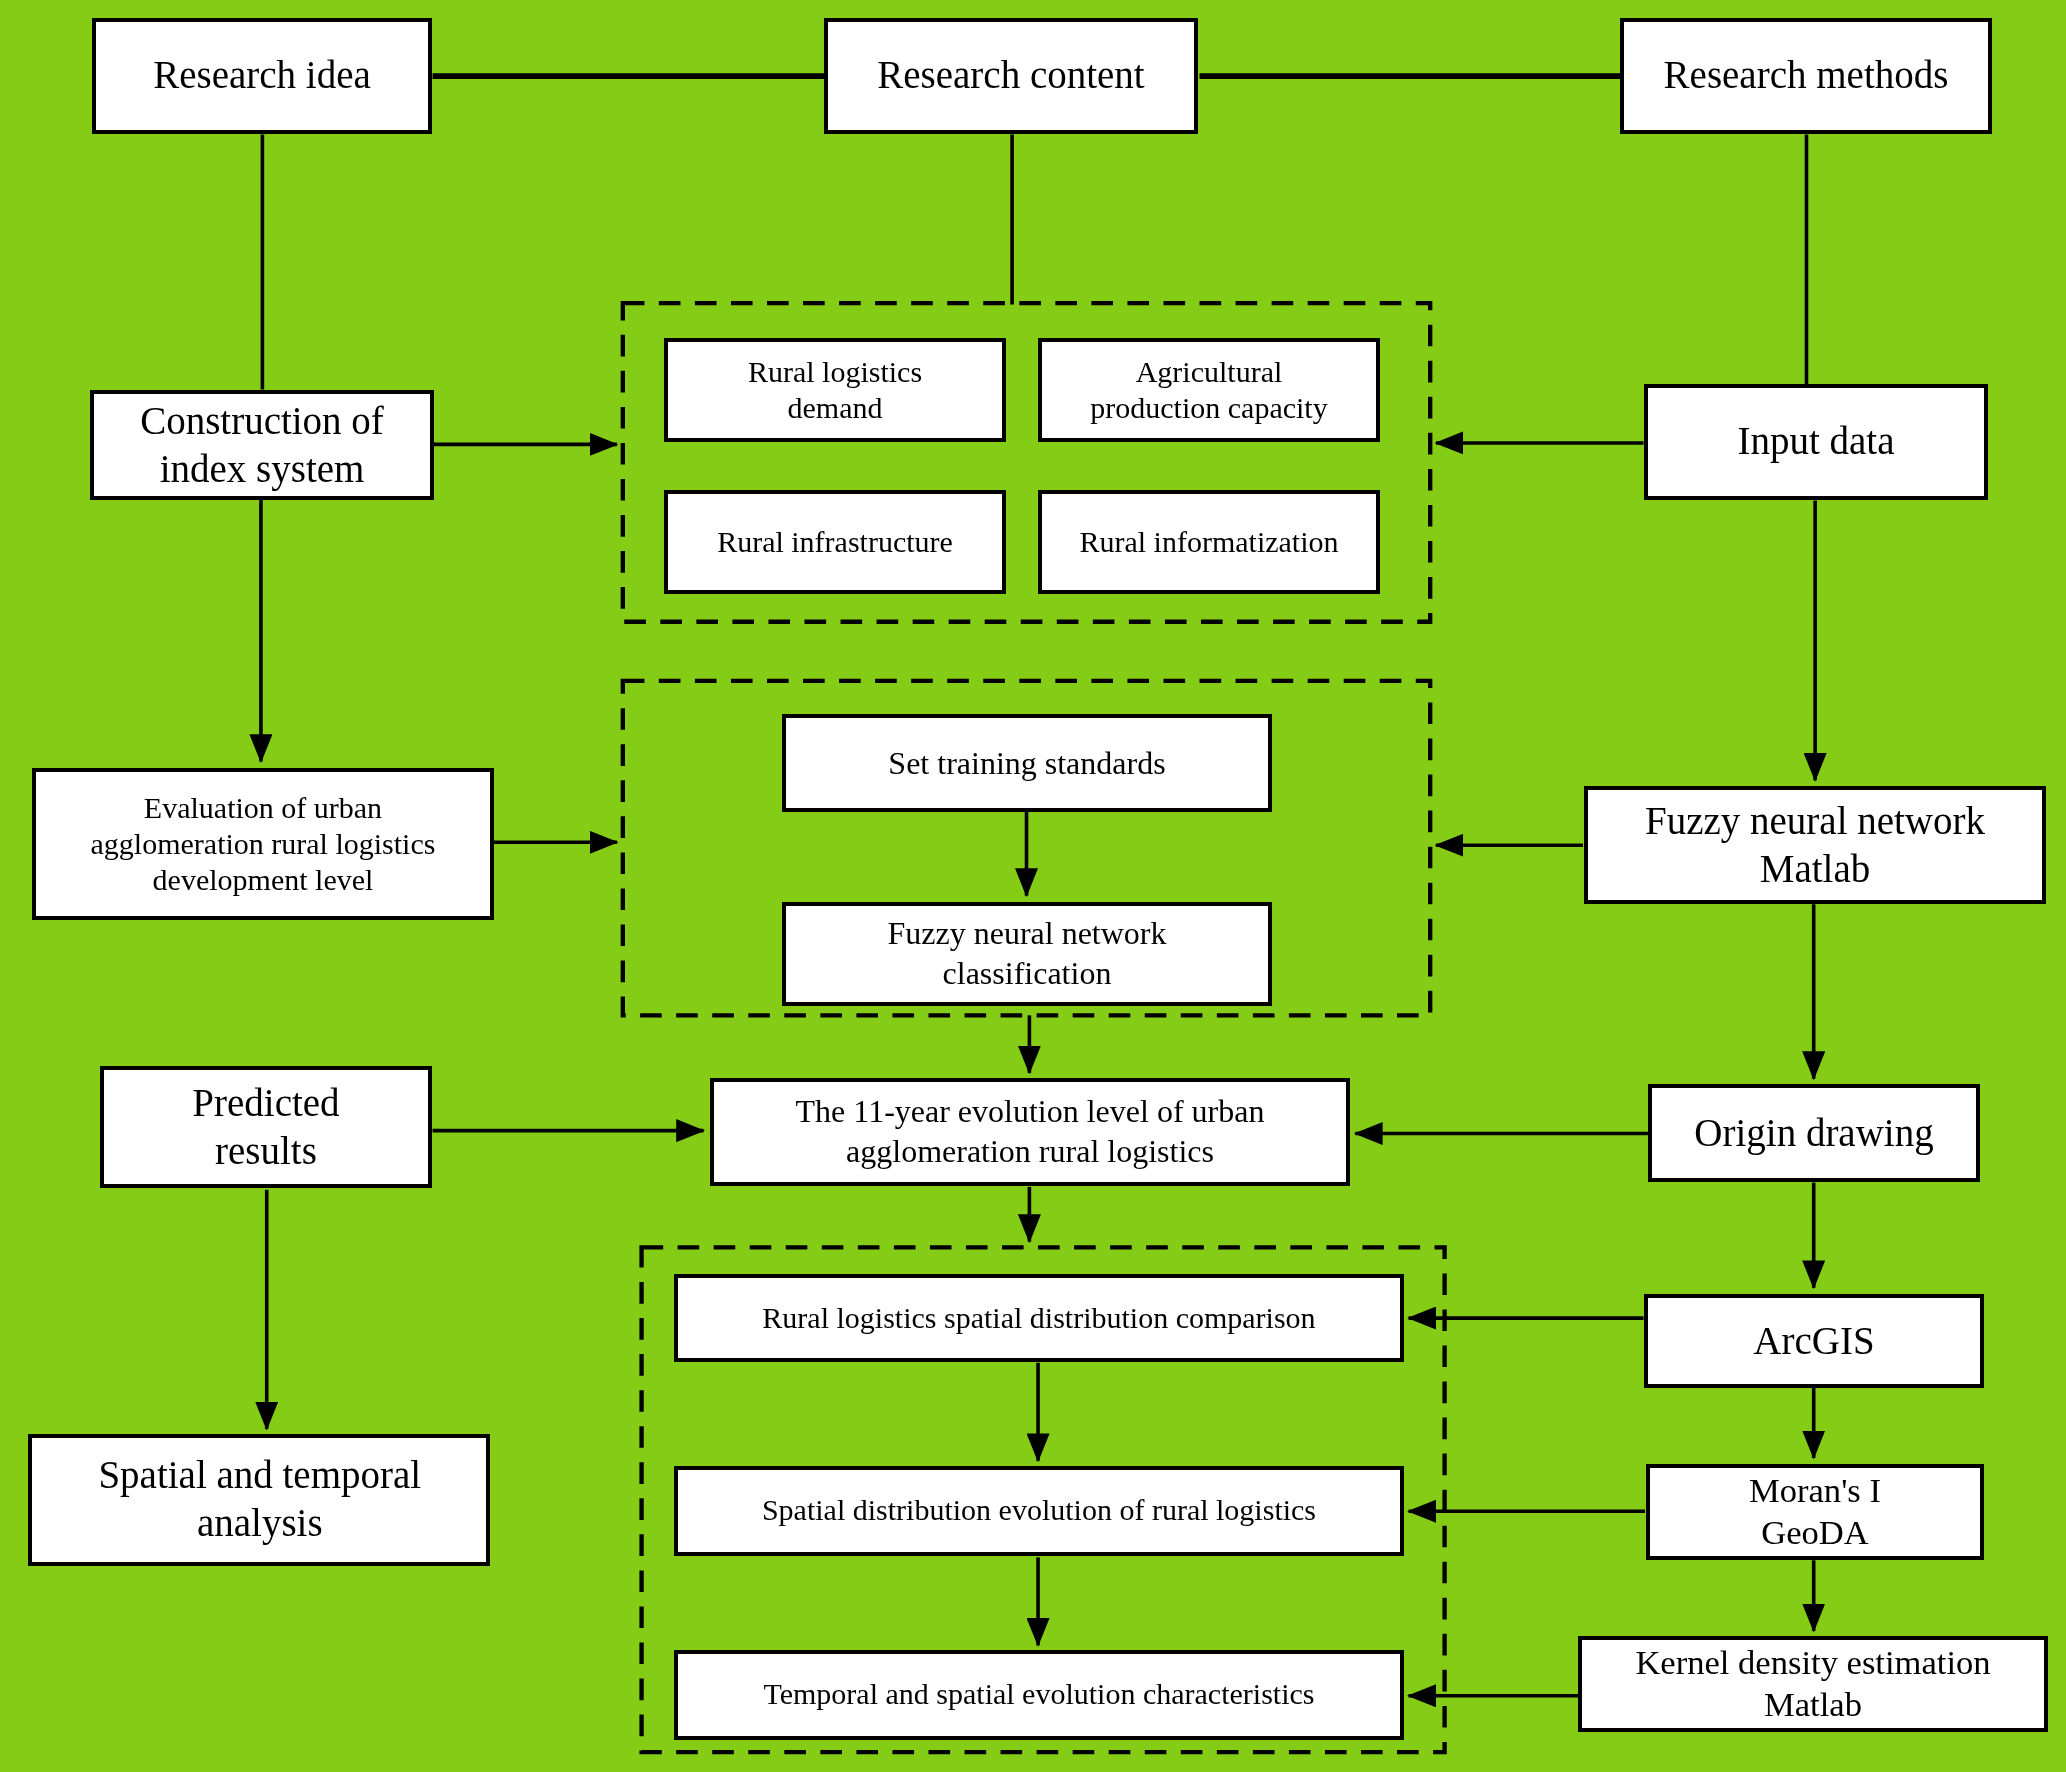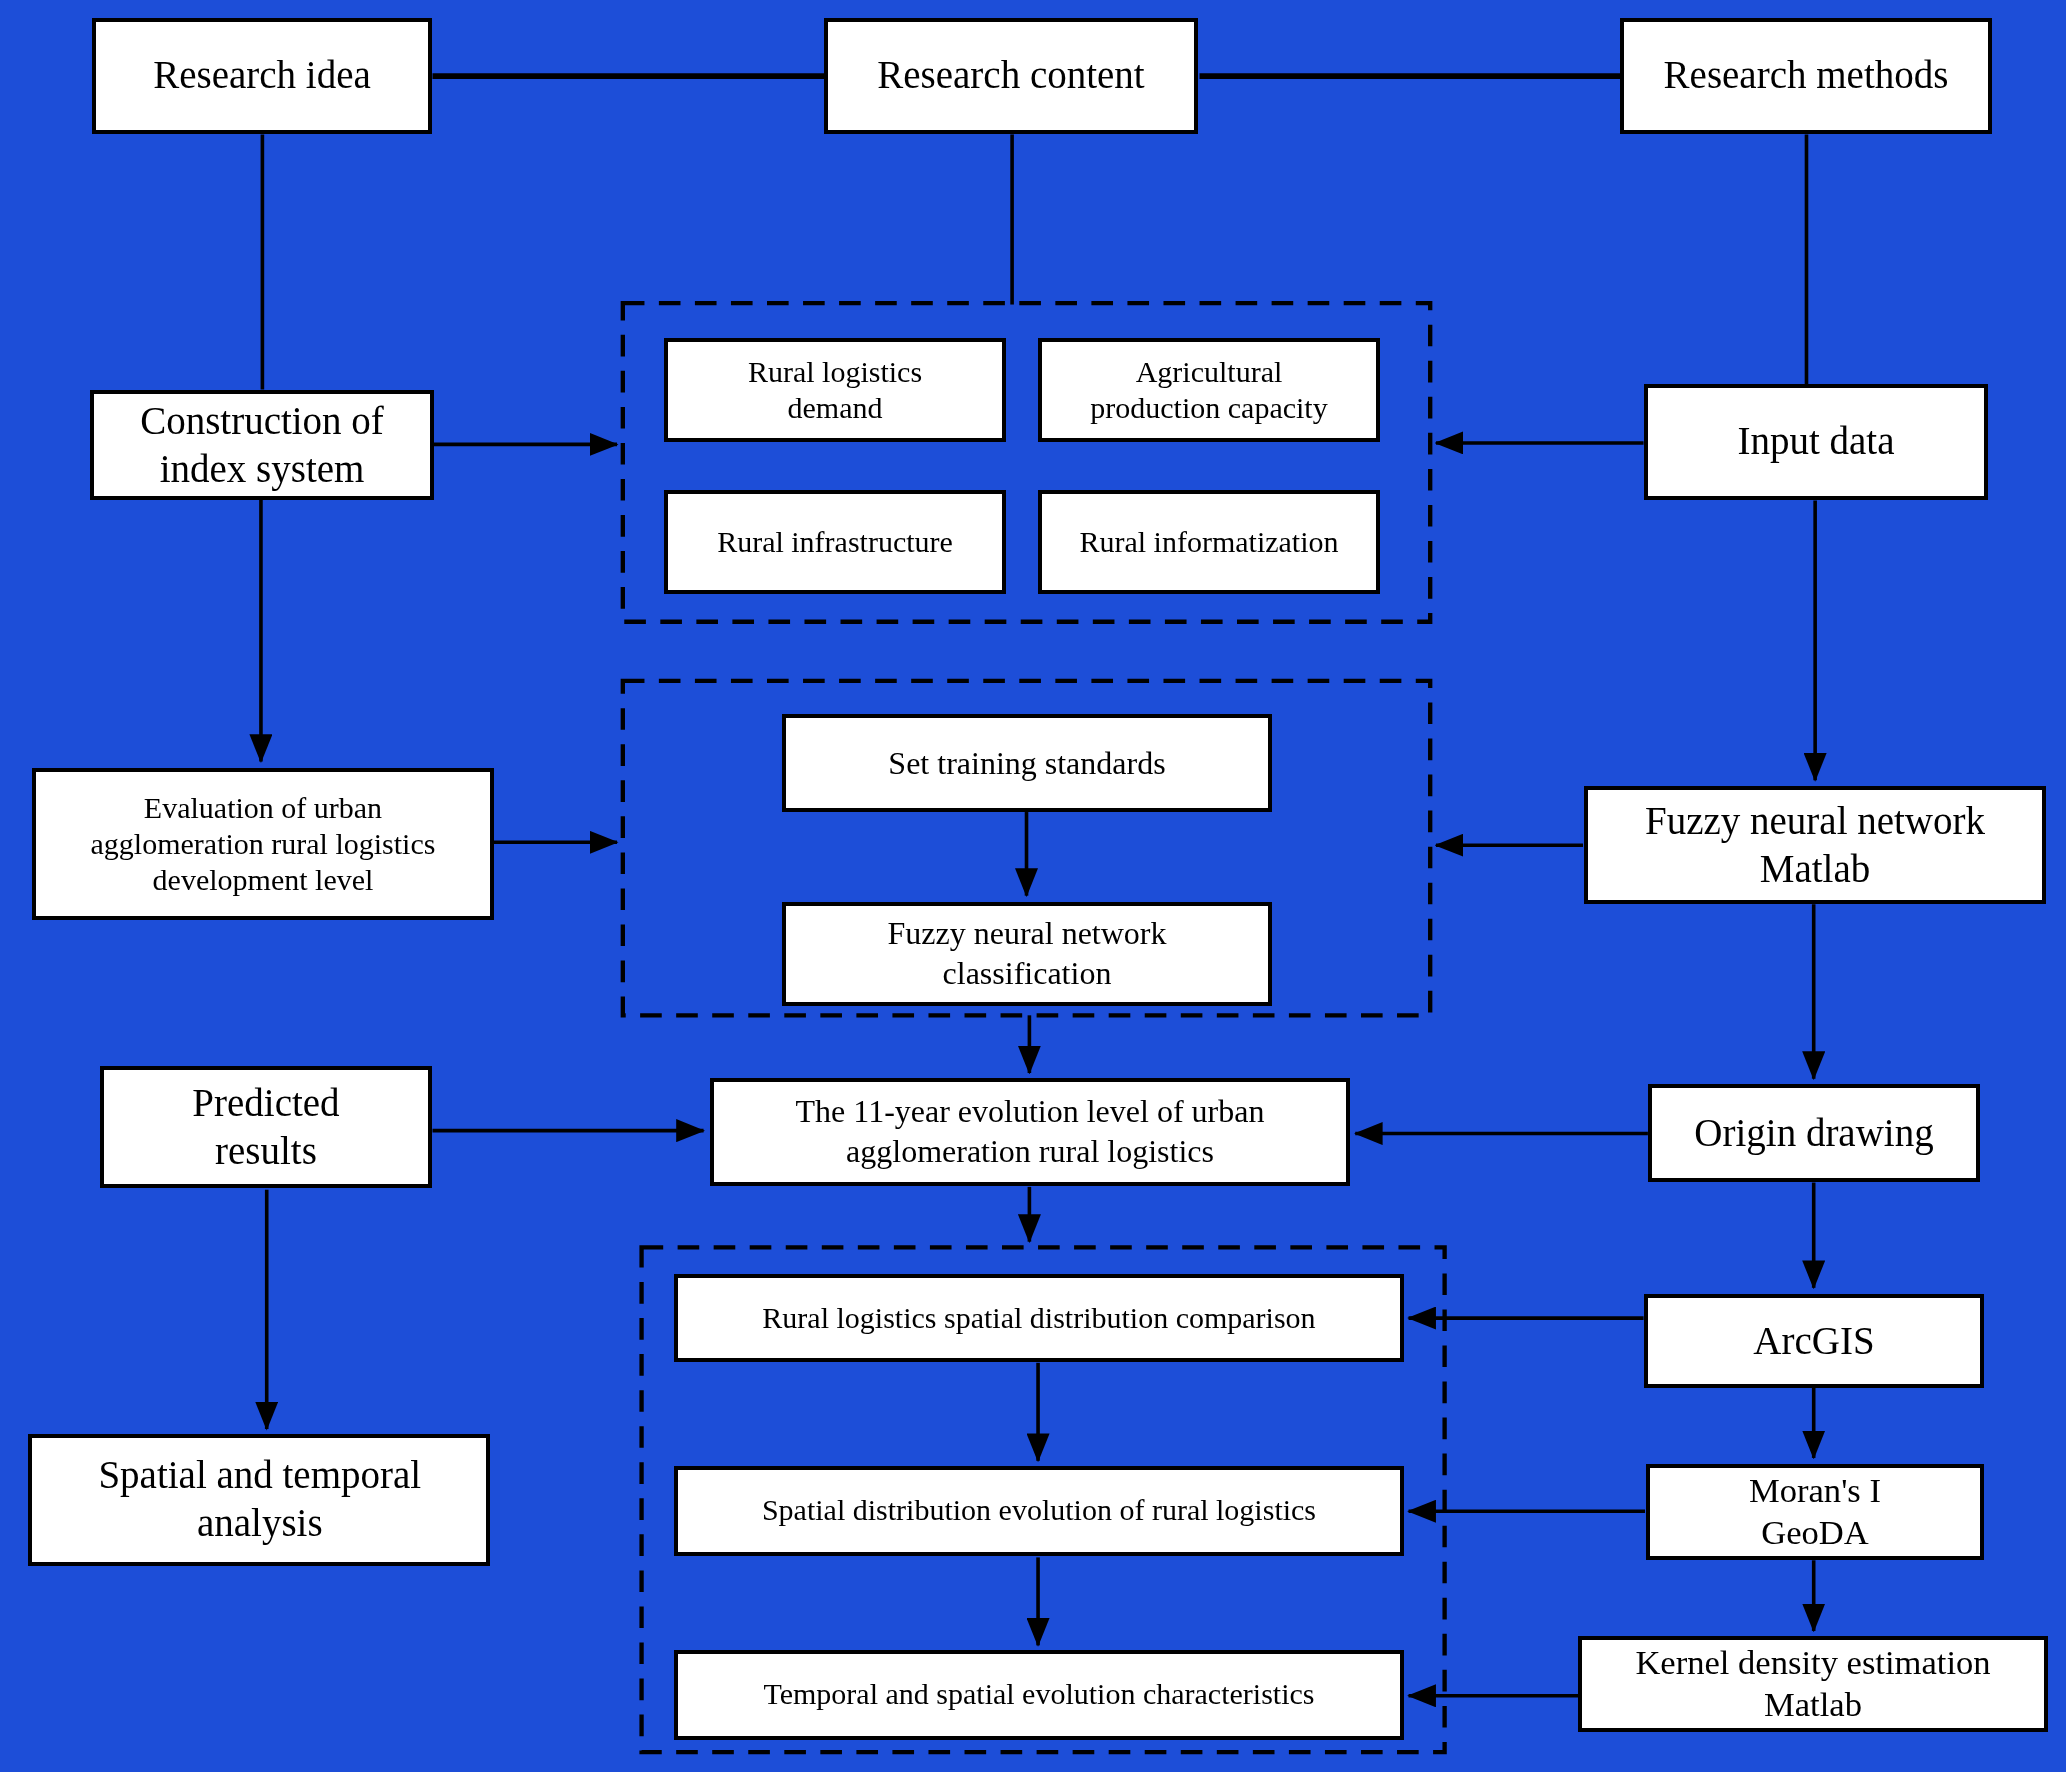--- a/index.html
+++ b/index.html
@@ -1,21 +1,21 @@
 <!DOCTYPE html>
 <html style="font-size:11.5px"><head>
 <meta charset="utf-8">
 <style>
   html, body { margin: 0; padding: 0; background: #ffffff; }
   .viewport {
     position: relative;
     width: 2066px;
     height: 1773px;
     overflow: hidden;
-    background: #1d4ed8;
+    background: #84cc16;
   }
   .canvas {
     position: absolute;
     left: 0; top: 0;
     width: 1033px;
     height: 887px;
     transform: scale(2);
     transform-origin: 0 0;
     font-family: "Liberation Serif", "DejaVu Serif", serif;
     color: #000000;

